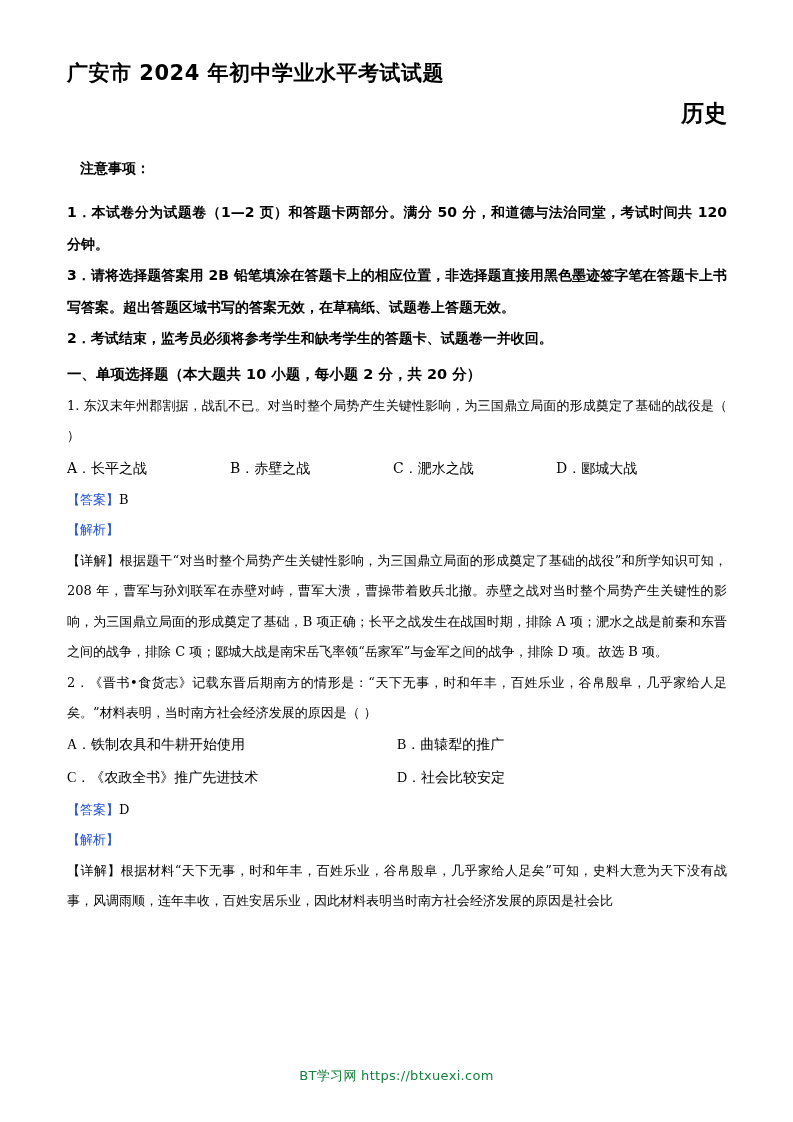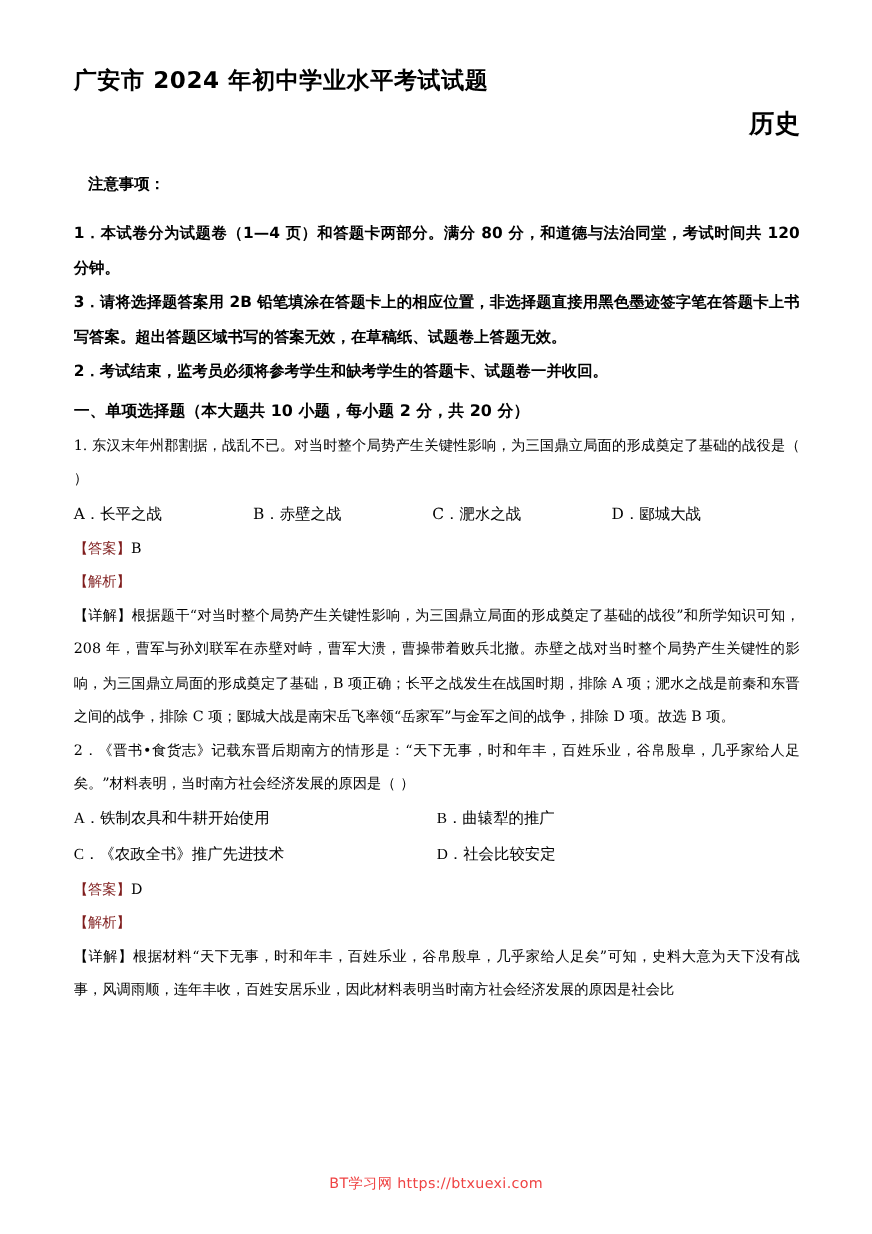--- a/index.html
+++ b/index.html
@@ -92,57 +92,57 @@
   .options-row.cols4 > .opt { width: 163px; flex: 0 0 163px; }
   .options-row.cols2 > .opt { width: 330px; flex: 0 0 330px; font-family: Liberation Serif, serif; }
   .opt { white-space: nowrap; }
 
   .answer-line, .analysis-line {
     font-size: 13px;
     line-height: 2.35;
     margin: 0;
   }
   .tag-blue {
-    color: #7f1d1d;
+    color: #1d4ed8;
   }
   .answer-letter {
     color: #000000;
   }
   .explain-para {
     font-size: 13px;
     line-height: 2.35;
     margin: 0;
     text-align: justify;
     text-justify: inter-ideograph;
   }
 
   
   .footer {
     position: absolute;
     left: 0;
     top: 1067px;
     width: 793px;
     text-align: center;
     font-size: 13px;
-    color: #ef4444;
+    color: #15803d;
     font-family: "DejaVu Sans", "Liberation Sans", sans-serif;
     letter-spacing: 0.3px;
   }
 </style>
 </head>
 <body>
 
 <div class="page">
   <div class="content">
 
     <h1 class="doc-title">广安市 2024 年初中学业水平考试试题</h1>
     <h2 class="doc-subtitle">历史</h2>
 
     <p class="notice-head">注意事项：</p>
-    <p class="notice-item">1．本试卷分为试题卷（1—4 页）和答题卡两部分。满分 80 分，和道德与法治同堂，考试时间共 120 分钟。</p>
+    <p class="notice-item">1．本试卷分为试题卷（1—2 页）和答题卡两部分。满分 50 分，和道德与法治同堂，考试时间共 120 分钟。</p>
     <p class="notice-item">3．请将选择题答案用 2B 铅笔填涂在答题卡上的相应位置，非选择题直接用黑色墨迹签字笔在答题卡上书写答案。超出答题区域书写的答案无效，在草稿纸、试题卷上答题无效。</p>
     <p class="notice-item">2．考试结束，监考员必须将参考学生和缺考学生的答题卡、试题卷一并收回。</p>
 
     <p class="section-heading">一、单项选择题（本大题共 10 小题，每小题 2 分，共 20 分）</p>
 
     <div>
       <p class="question-stem">1. 东汉末年州郡割据，战乱不已。对当时整个局势产生关键性影响，为三国鼎立局面的形成奠定了基础的战役是（     ）</p>
       <div class="options-row cols4">
         <span class="opt">A．长平之战</span>
         <span class="opt">B．赤壁之战</span>

